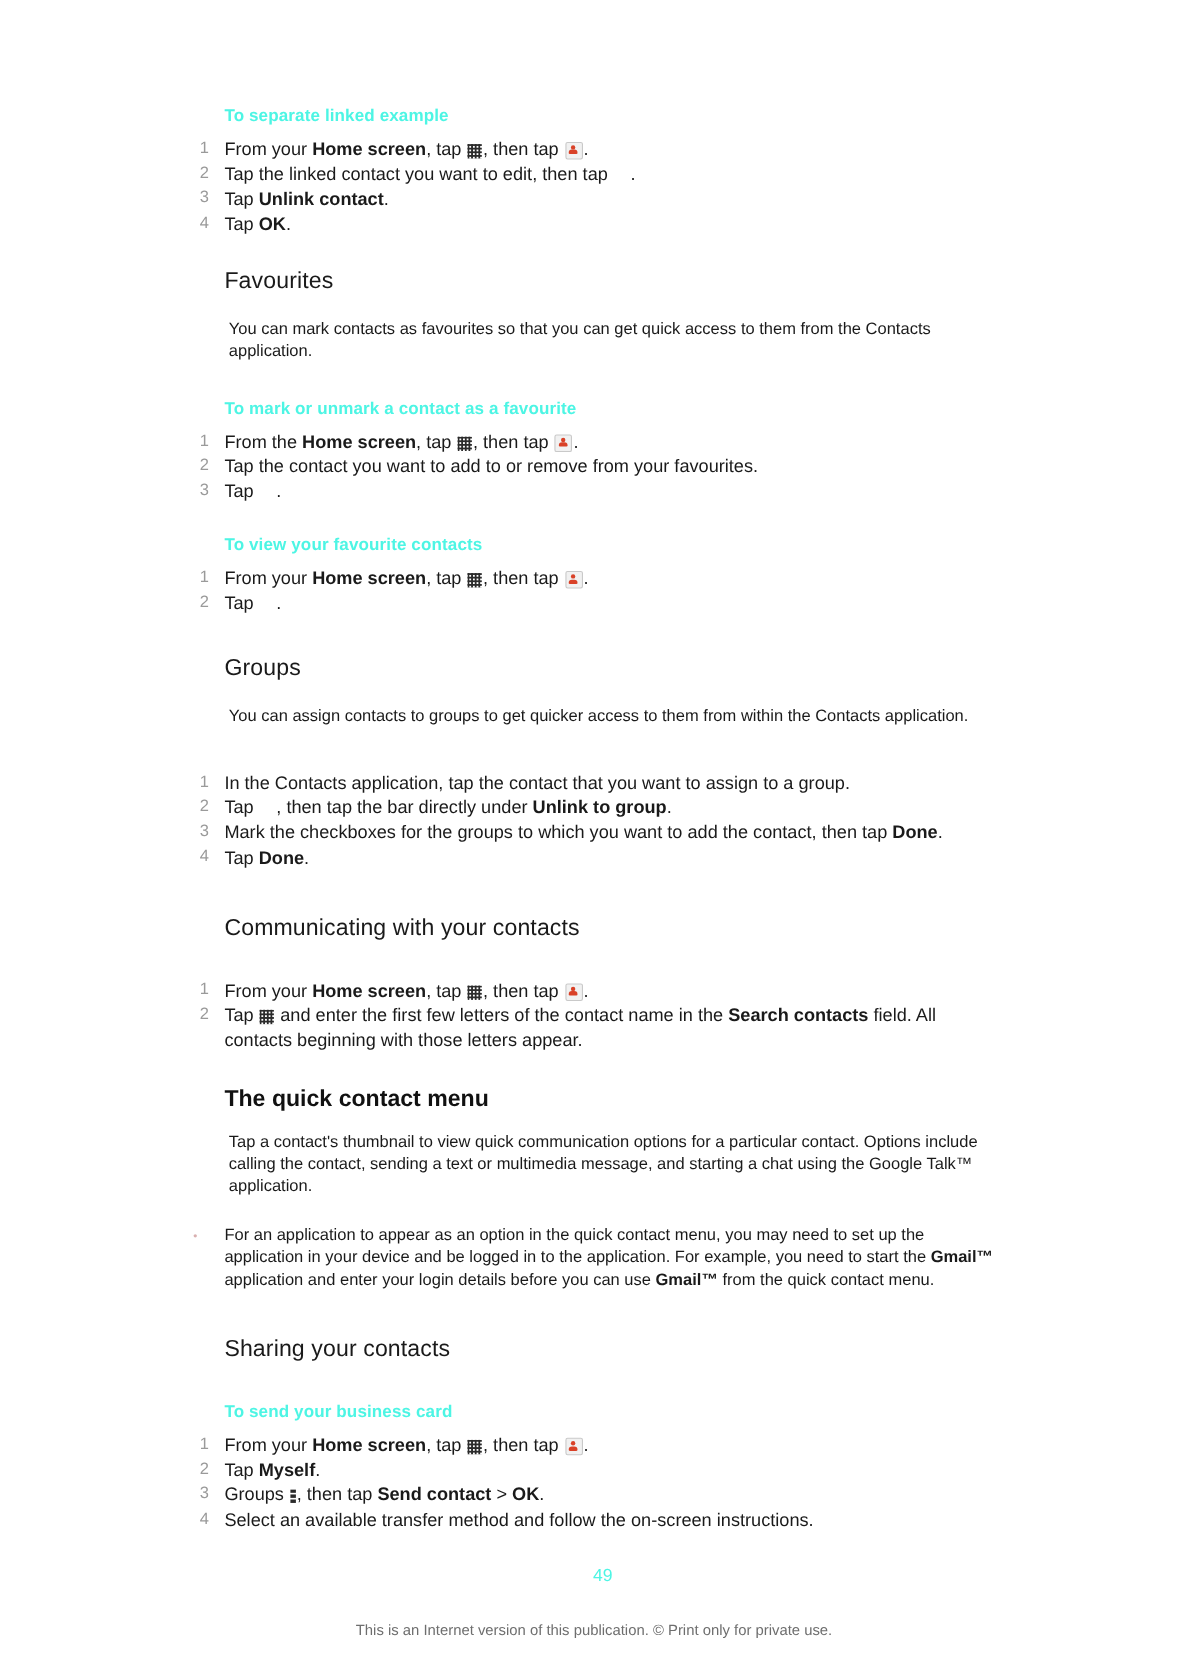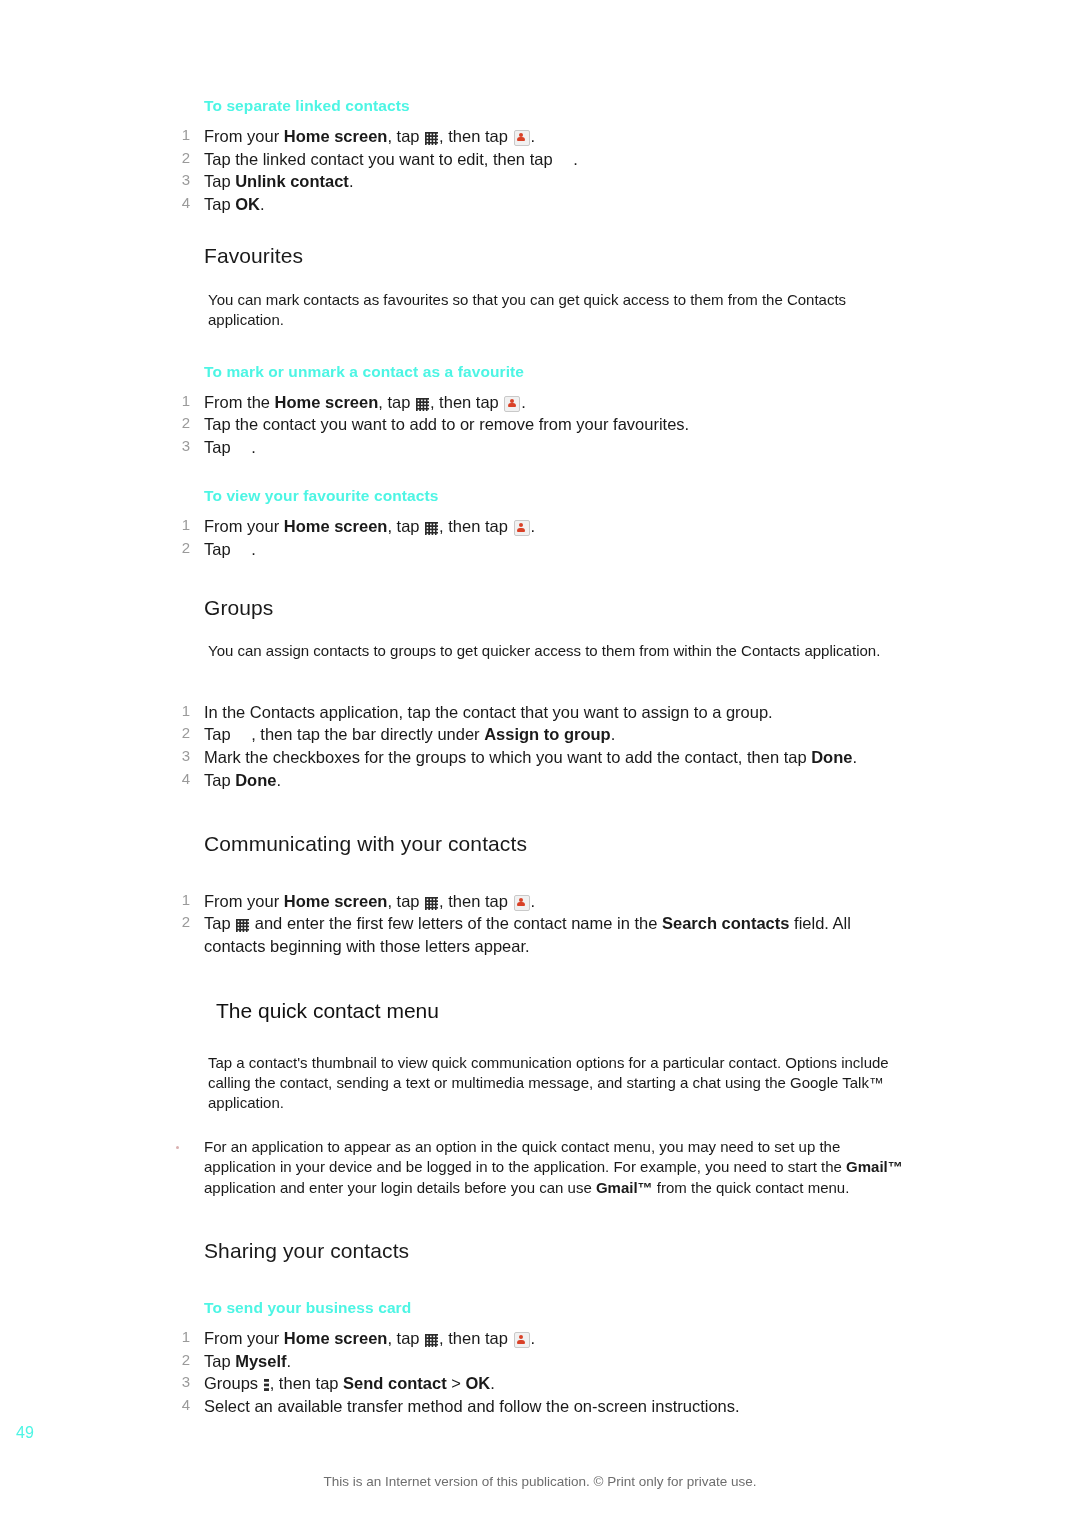--- a/index.html
+++ b/index.html
@@ -36,23 +36,23 @@
     font-size: 21px;
     font-weight: 400;
     color: #1a1a1a;
     letter-spacing: 0.1px;
     margin: 0;
     padding-left: 32px;
     line-height: 1.25;
   }
   .h2 {
     font-size: 21px;
-    font-weight: 400;
+    font-weight: 700;
     color: #111111;
-    margin: 12px;
+    margin: 0;
     padding-left: 32px;
     line-height: 1.3;
   }
   .h3 {
     font-size: 15.5px;
     font-weight: 700;
     color: #4DF5E4;
     margin: 0;
     padding-left: 32px;
     line-height: 1.35;
@@ -182,20 +182,21 @@
     width: 14px;
     height: 13px;
   }
 
   
   .page-number {
     position: absolute;
     left: 16px;
     right: 0;
     top: 1424px;
+    text-align: center;
     font-size: 16px;
     color: #4DF5E4;
     font-weight: 400;
   }
   .footer-note {
     position: absolute;
     left: 0;
     right: 0;
     top: 1474px;
     text-align: center;
@@ -212,21 +213,21 @@
   .gap-34 { height: 34px; }
   .gap-40 { height: 40px; }
 </style>
 </head>
 <body>
 
 <div class="page">
 
   <div class="content">
 
-    <h3 class="h3">To separate linked contacts</h3>
+    <h3 class="h3">To separate linked example</h3>
     <div class="gap-8"></div>
     <ol class="steps">
       <li>
         <span class="num">1</span>
         <span>From your </span><b>Home screen</b><span>, tap </span><span class="icon-inline icon-grid"></span><span>, then tap </span><span class="icon-inline icon-contacts"></span><span>.</span>
       </li>
       <li>
         <span class="num">2</span>
         <span>Tap the linked contact you want to edit, then tap </span><span class="icon-inline icon-missing"></span><span>.</span>
       </li>
@@ -289,21 +290,21 @@
     <div class="gap-28"></div>
 
     <div class="gap-8"></div>
     <ol class="steps">
       <li>
         <span class="num">1</span>
         <span>In the Contacts application, tap the contact that you want to assign to a group.</span>
       </li>
       <li>
         <span class="num">2</span>
-        <span>Tap </span><span class="icon-inline icon-missing"></span><span>, then tap the bar directly under </span><b>Assign to group</b><span>.</span>
+        <span>Tap </span><span class="icon-inline icon-missing"></span><span>, then tap the bar directly under </span><b>Unlink to group</b><span>.</span>
       </li>
       <li>
         <span class="num">3</span>
         <span>Mark the checkboxes for the groups to which you want to add the contact, then tap </span><b>Done</b><span>.</span>
       </li>
       <li>
         <span class="num">4</span>
         <span>Tap </span><b>Done</b><span>.</span>
       </li>
     </ol>

